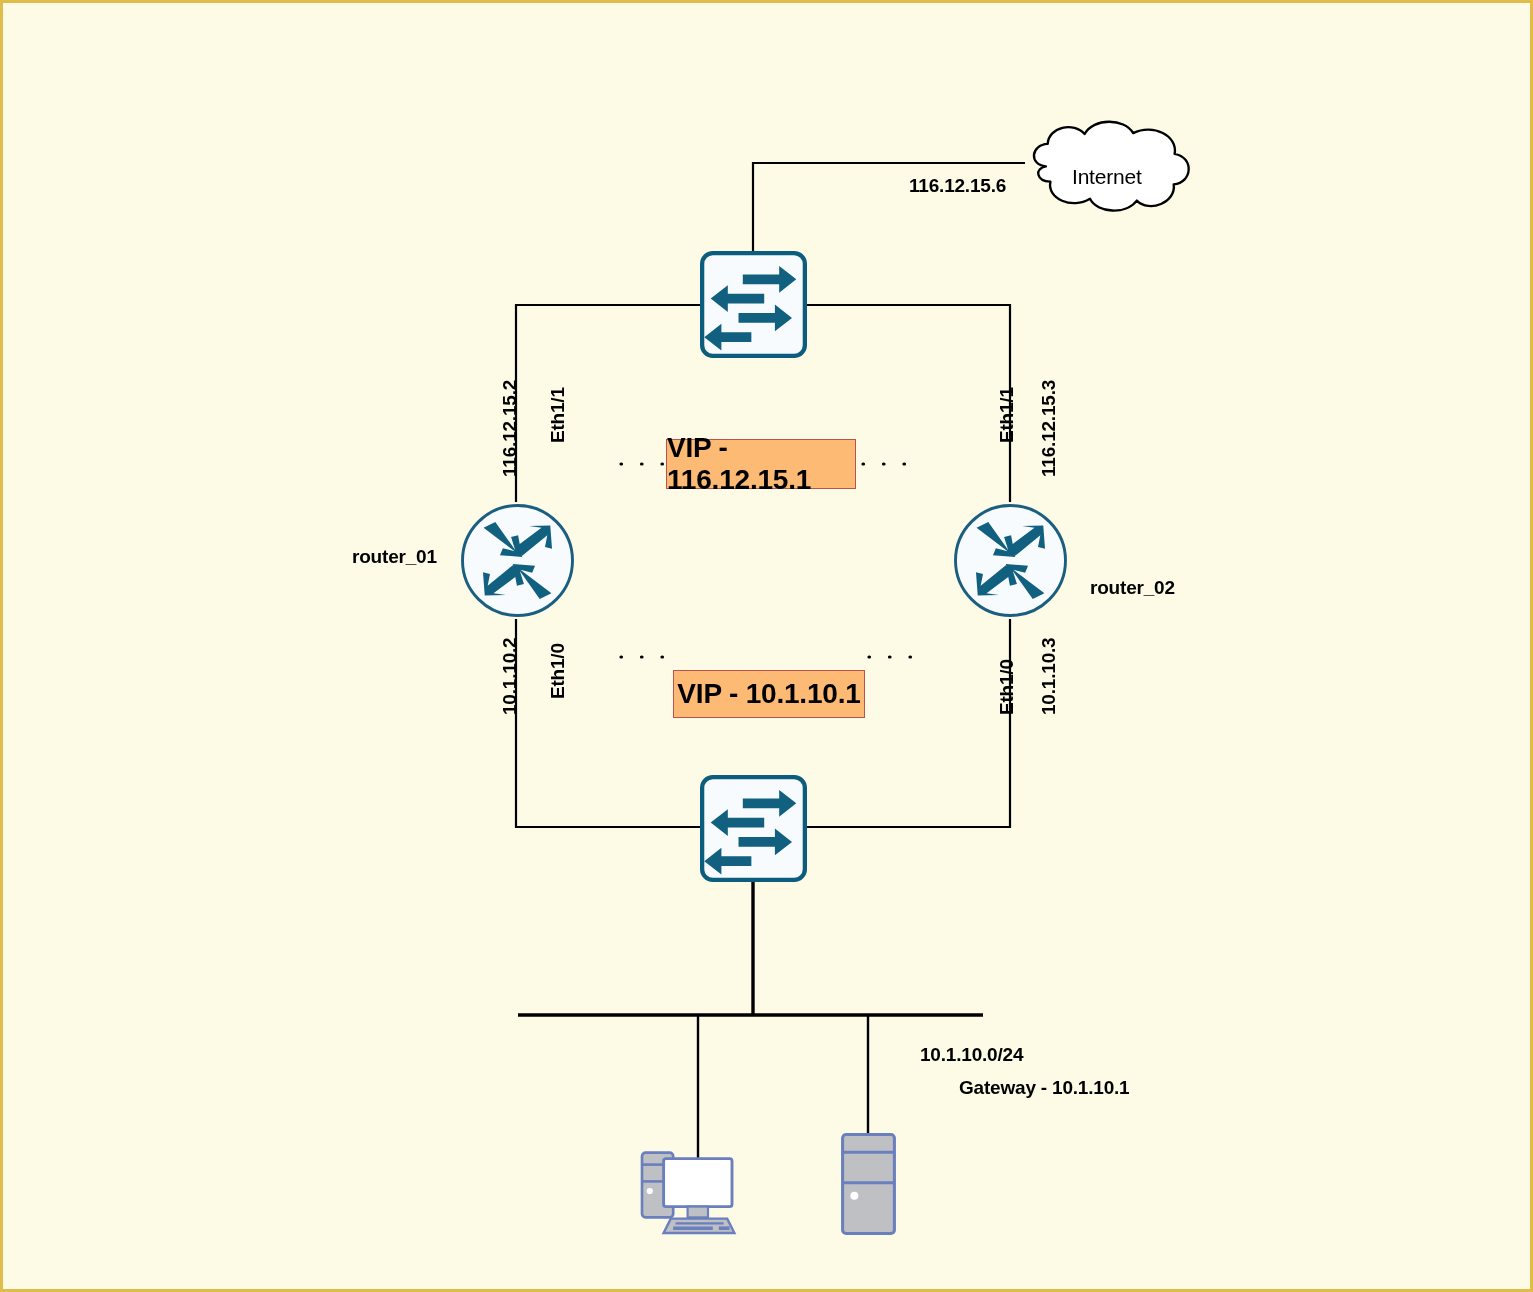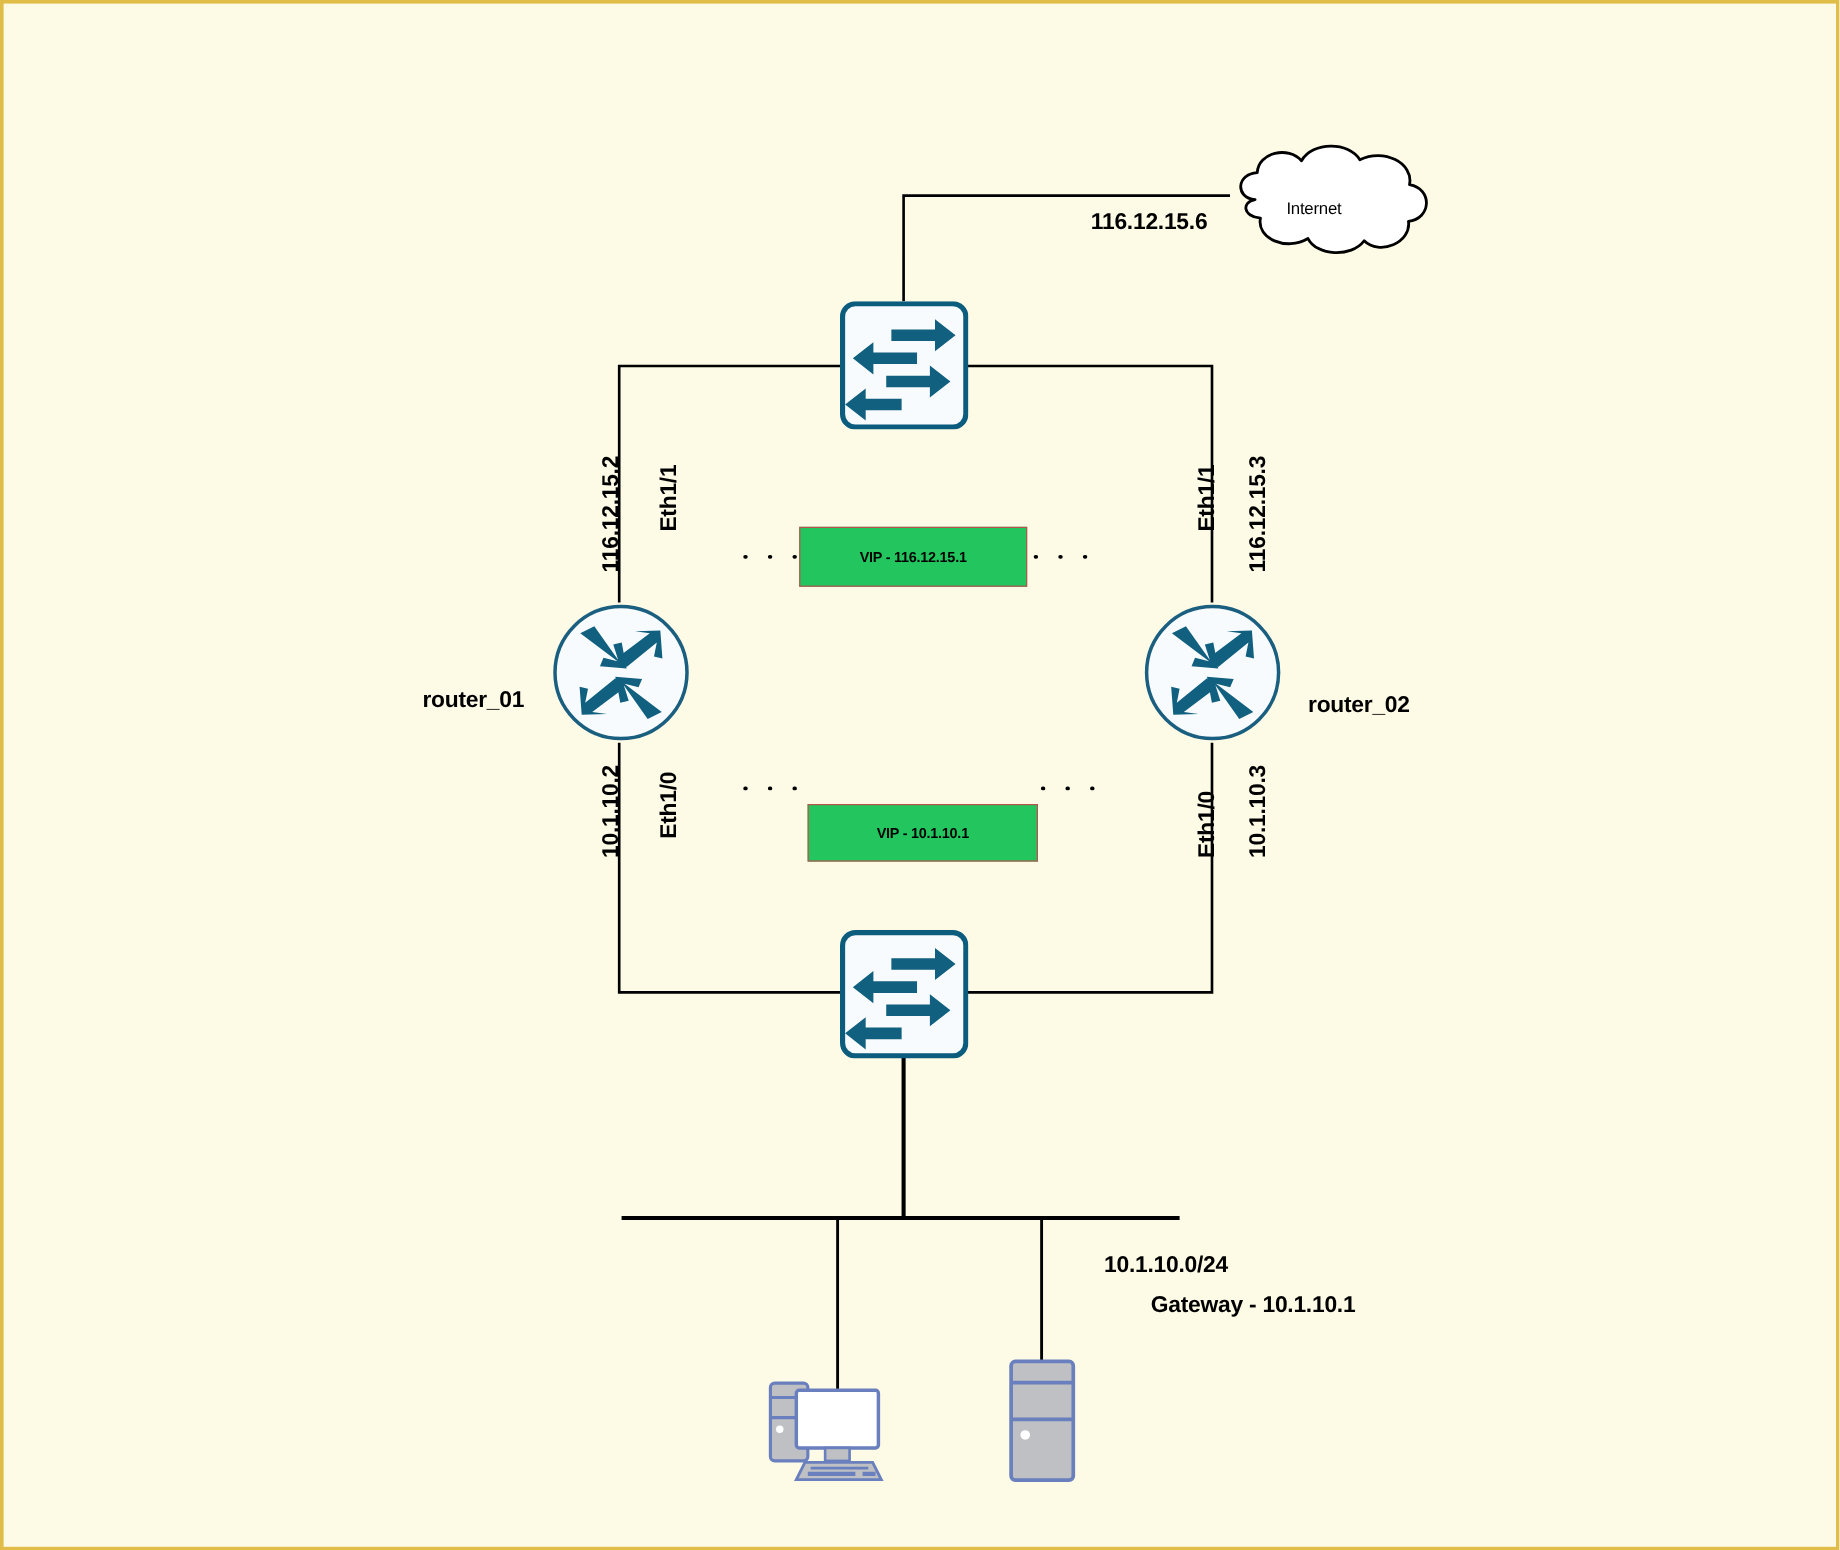--- a/index.html
+++ b/index.html
@@ -28,36 +28,36 @@
     position: absolute;
     font-family: "Liberation Sans", sans-serif;
     font-weight: bold;
     color: #000000;
     white-space: nowrap;
     font-size: 19px;
     letter-spacing: -0.2px;
   }
   .lbl-plain {
     font-weight: normal;
-    font-size: 14px;
+    font-size: 21px;
   }
   .vert {
     transform-origin: 0 0;
     transform: rotate(-90deg);
   }
   .vip-box {
     position: absolute;
-    background: #22c55e;
+    background: #fdba74;
     border: 1.5px solid #b85450;
     display: flex;
     align-items: center;
     justify-content: center;
     font-family: "Liberation Sans", sans-serif;
     font-weight: bold;
-    font-size: 12px;
+    font-size: 28px;
     color: #000;
     letter-spacing: -0.2px;
     box-sizing: border-box;
   }
 </style>
 </head>
 <body>
 
 <div id="page">
 
@@ -176,21 +176,21 @@
 
     <use href="#sym-pc" x="633" y="1140" width="132" height="96"></use>
 
     <use href="#sym-server" x="836" y="1128" width="59" height="106"></use>
   </svg>
 
   <div class="lbl lbl-plain" style="left:1069px; top:162px;">Internet</div>
 
   <div class="lbl" style="left:906px; top:172px;">116.12.15.6</div>
 
-  <div class="lbl" style="left:349px; top:570px;">router_01</div>
+  <div class="lbl" style="left:349px; top:543px;">router_01</div>
 
   <div class="lbl" style="left:1087px; top:574px;">router_02</div>
 
   <div class="lbl vert" style="left:496px; top:474px;">116.12.15.2</div>
   <div class="lbl vert" style="left:544px; top:440px;">Eth1/1</div>
 
   <div class="lbl vert" style="left:496px; top:712px;">10.1.10.2</div>
   <div class="lbl vert" style="left:544px; top:696px;">Eth1/0</div>
 
   <div class="lbl vert" style="left:993px; top:440px;">Eth1/1</div>

